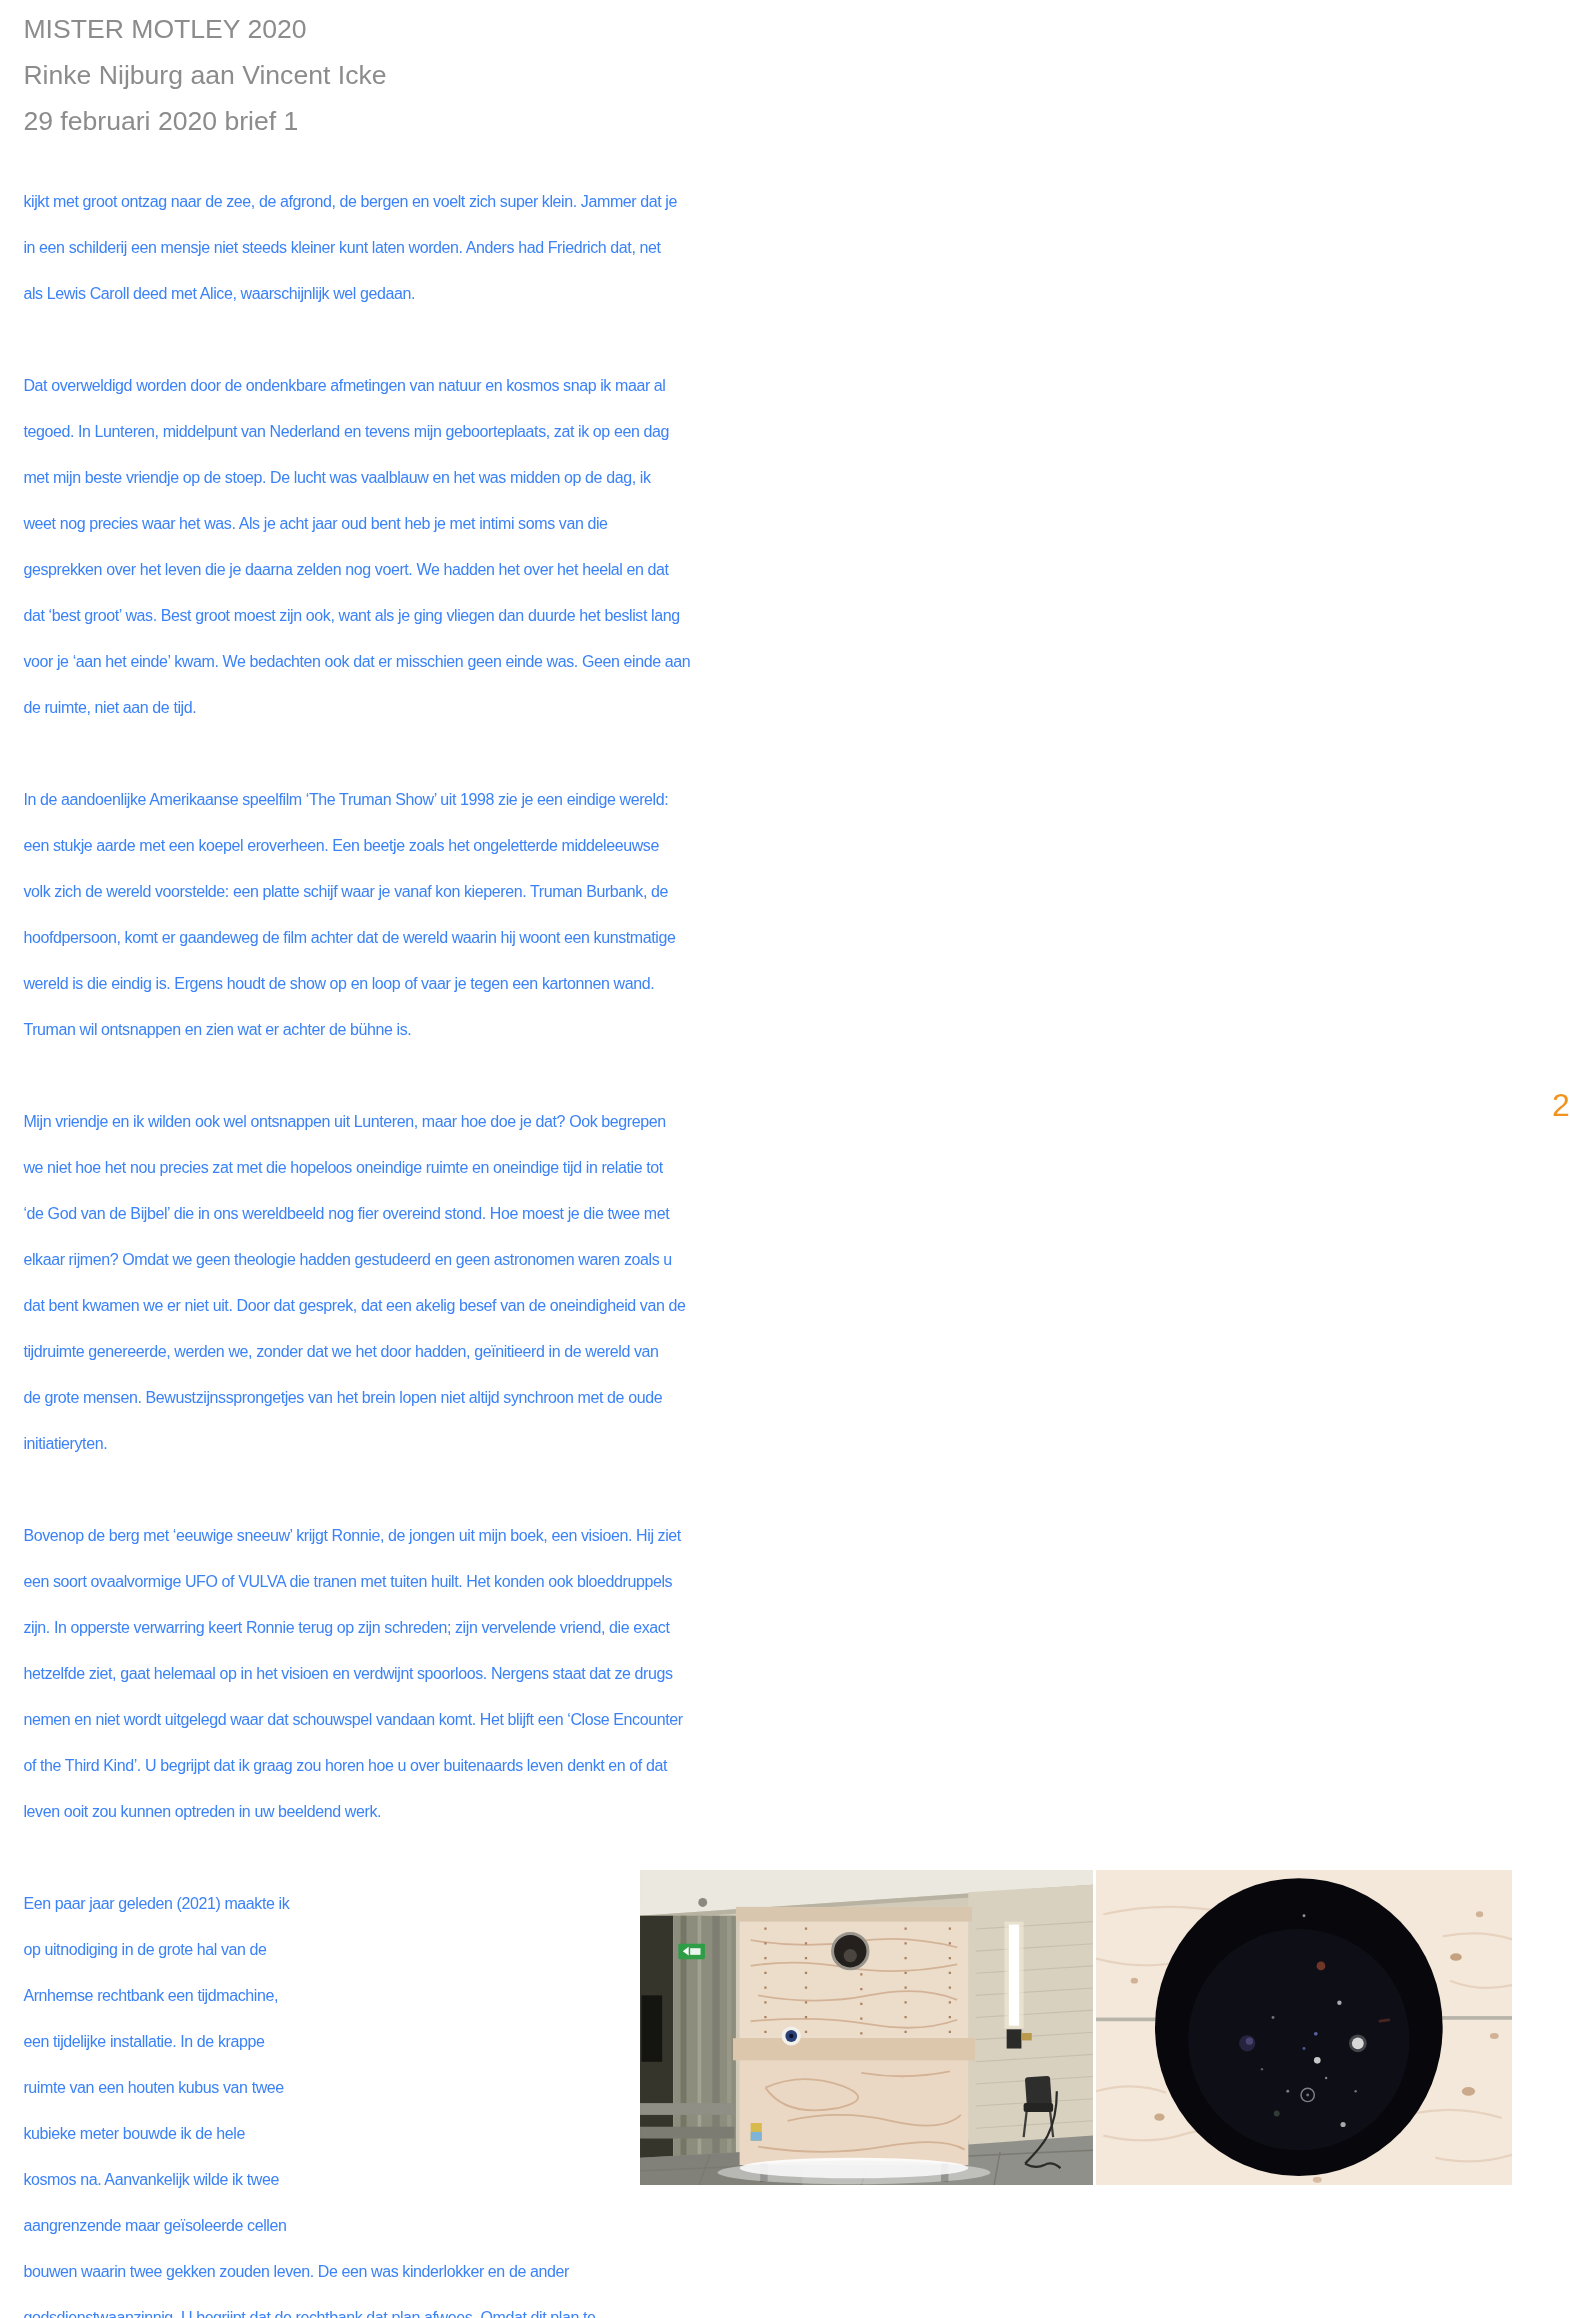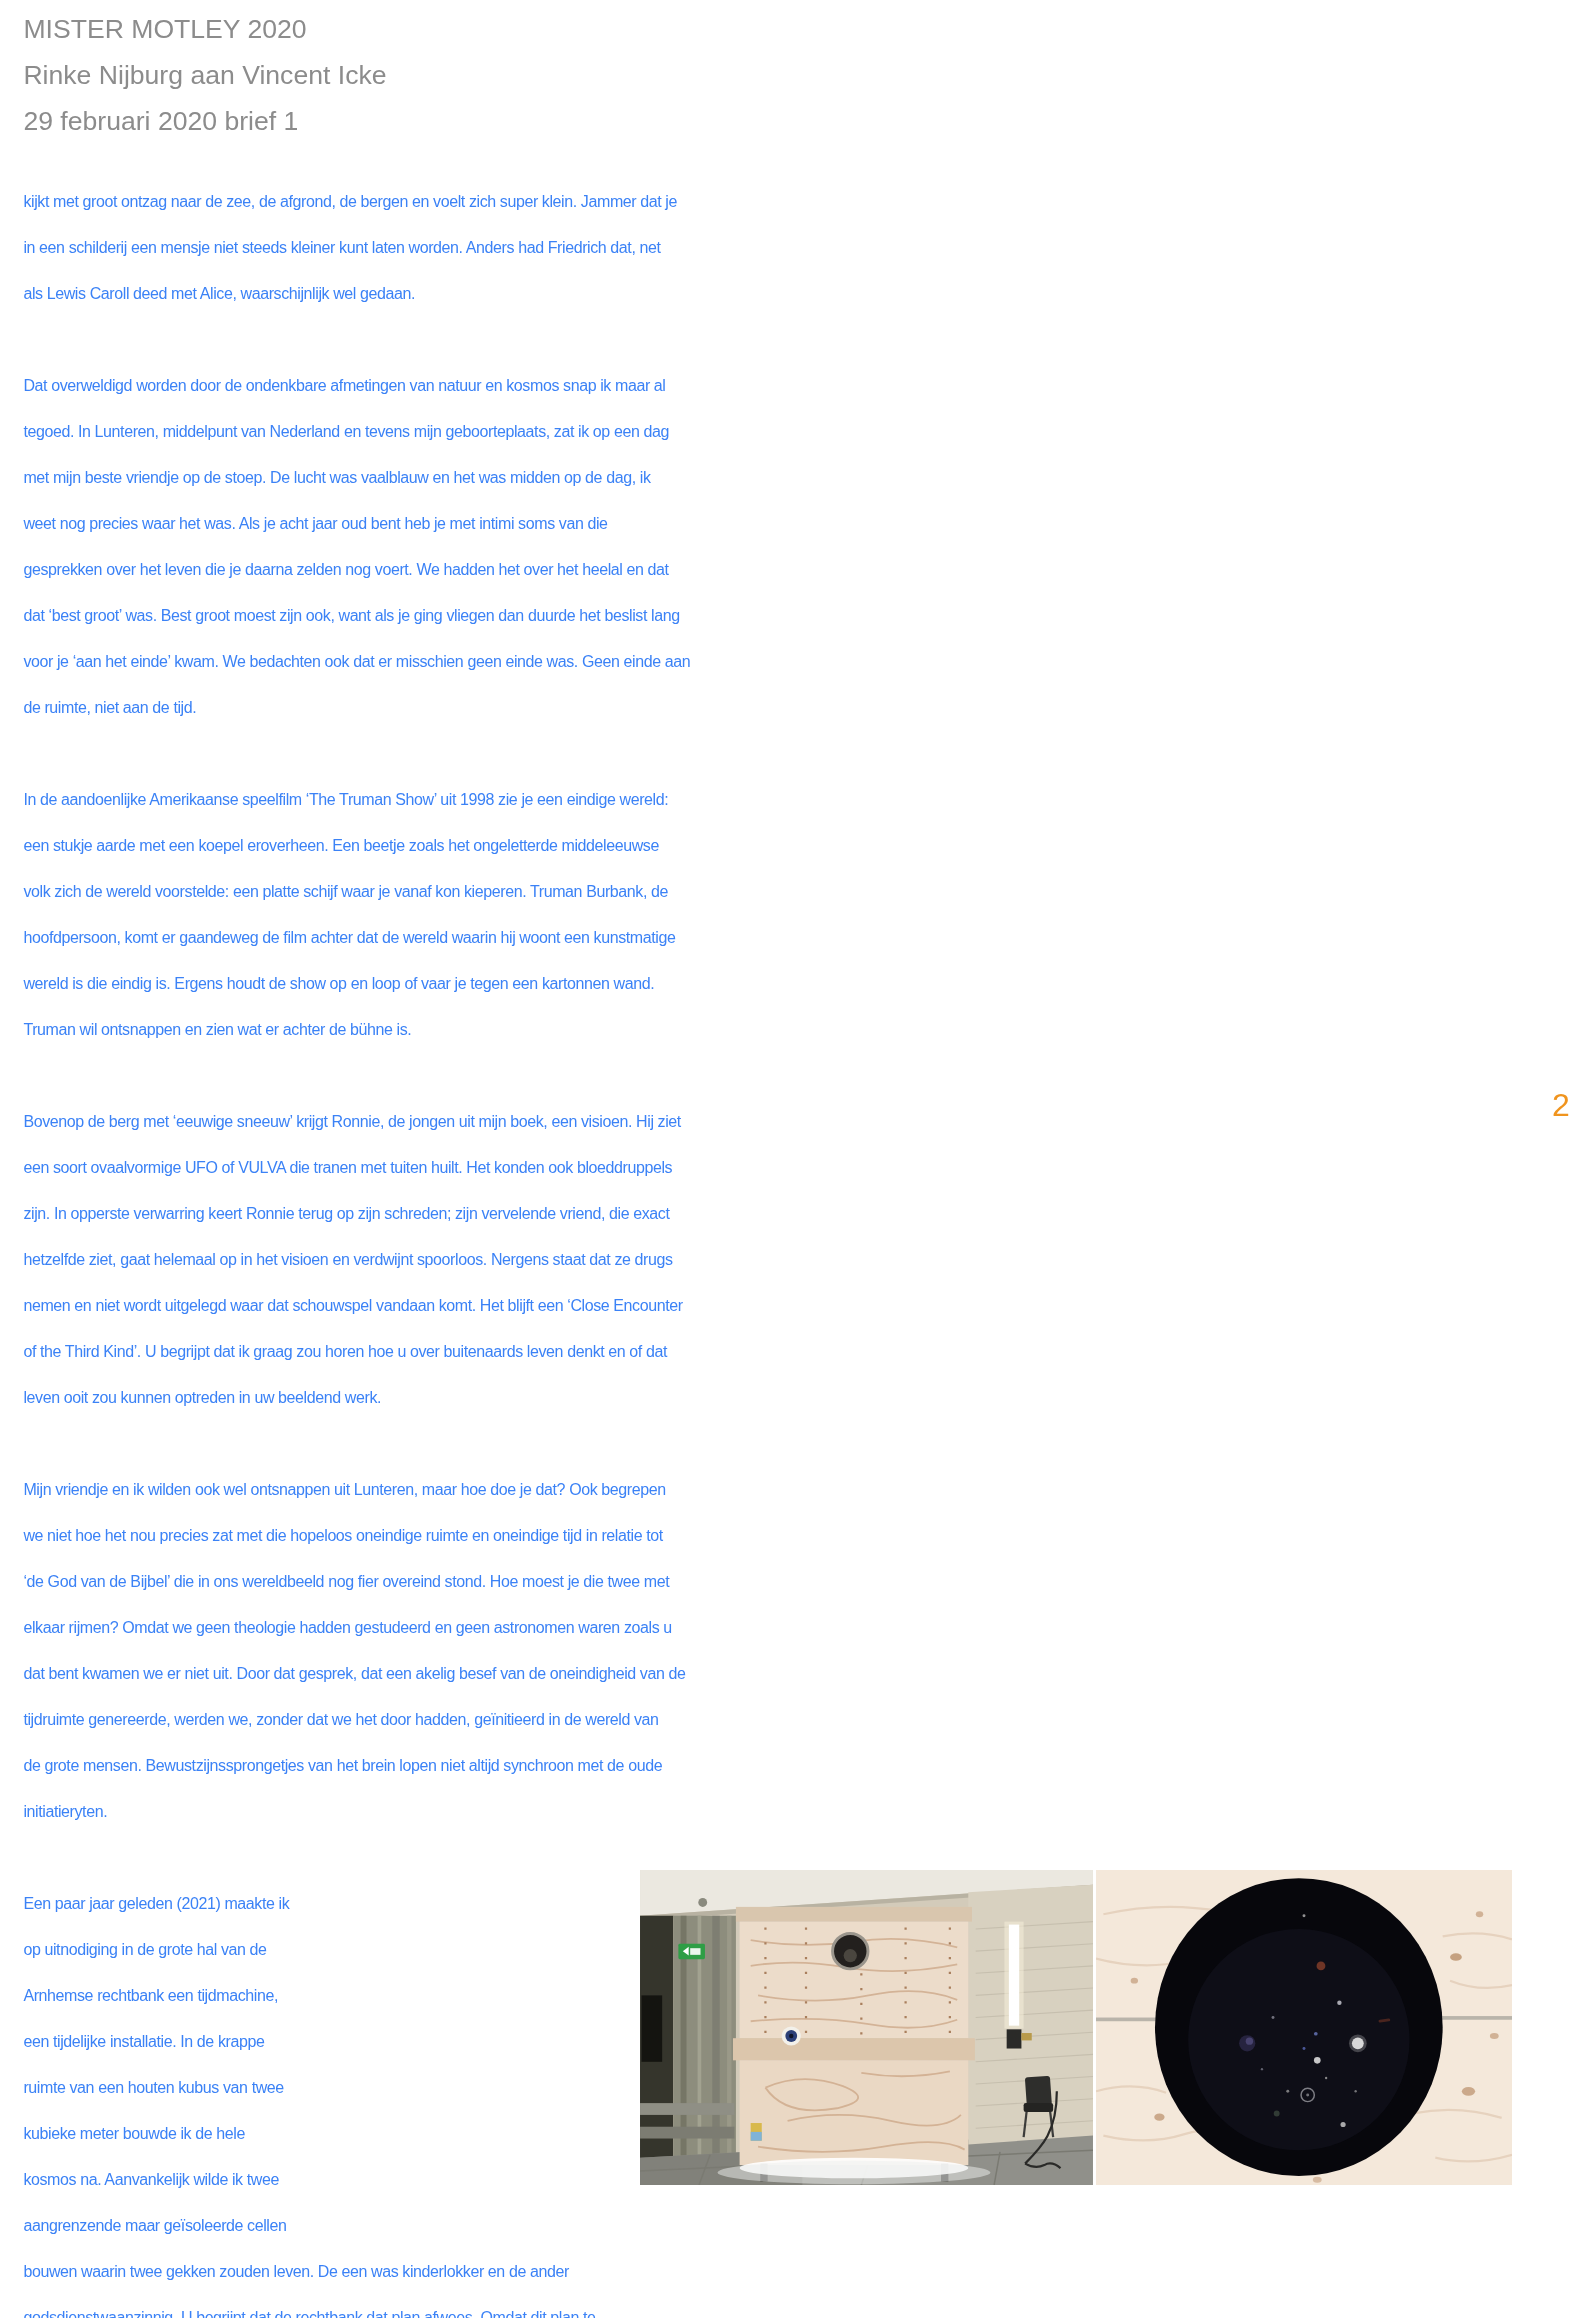--- a/index.html
+++ b/index.html
@@ -77,36 +77,36 @@
 voor je ‘aan het einde’ kwam. We bedachten ook dat er misschien geen einde was. Geen einde aan
 de ruimte, niet aan de tijd.</p>
 
     <p class="para">In de aandoenlijke Amerikaanse speelfilm ‘The Truman Show’ uit 1998 zie je een eindige wereld:
 een stukje aarde met een koepel eroverheen. Een beetje zoals het ongeletterde middeleeuwse
 volk zich de wereld voorstelde: een platte schijf waar je vanaf kon kieperen. Truman Burbank, de
 hoofdpersoon, komt er gaandeweg de film achter dat de wereld waarin hij woont een kunstmatige
 wereld is die eindig is. Ergens houdt de show op en loop of vaar je tegen een kartonnen wand.
 Truman wil ontsnappen en zien wat er achter de bühne is.</p>
 
-    <p class="para">Bovenop de berg met ‘eeuwige sneeuw’ krijgt Ronnie, de jongen uit mijn boek, een visioen. Hij ziet
-een soort ovaalvormige UFO of VULVA die tranen met tuiten huilt. Het konden ook bloeddruppels
-zijn. In opperste verwarring keert Ronnie terug op zijn schreden; zijn vervelende vriend, die exact
-hetzelfde ziet, gaat helemaal op in het visioen en verdwijnt spoorloos. Nergens staat dat ze drugs
-nemen en niet wordt uitgelegd waar dat schouwspel vandaan komt. Het blijft een ‘Close Encounter
-of the Third Kind’. U begrijpt dat ik graag zou horen hoe u over buitenaards leven denkt en of dat
-leven ooit zou kunnen optreden in uw beeldend werk.</p>
-
     <p class="para">Mijn vriendje en ik wilden ook wel ontsnappen uit Lunteren, maar hoe doe je dat? Ook begrepen
 we niet hoe het nou precies zat met die hopeloos oneindige ruimte en oneindige tijd in relatie tot
 ‘de God van de Bijbel’ die in ons wereldbeeld nog fier overeind stond. Hoe moest je die twee met
 elkaar rijmen? Omdat we geen theologie hadden gestudeerd en geen astronomen waren zoals u
 dat bent kwamen we er niet uit. Door dat gesprek, dat een akelig besef van de oneindigheid van de
 tijdruimte genereerde, werden we, zonder dat we het door hadden, geïnitieerd in de wereld van
 de grote mensen. Bewustzijnssprongetjes van het brein lopen niet altijd synchroon met de oude
 initiatieryten.</p>
+
+    <p class="para">Bovenop de berg met ‘eeuwige sneeuw’ krijgt Ronnie, de jongen uit mijn boek, een visioen. Hij ziet
+een soort ovaalvormige UFO of VULVA die tranen met tuiten huilt. Het konden ook bloeddruppels
+zijn. In opperste verwarring keert Ronnie terug op zijn schreden; zijn vervelende vriend, die exact
+hetzelfde ziet, gaat helemaal op in het visioen en verdwijnt spoorloos. Nergens staat dat ze drugs
+nemen en niet wordt uitgelegd waar dat schouwspel vandaan komt. Het blijft een ‘Close Encounter
+of the Third Kind’. U begrijpt dat ik graag zou horen hoe u over buitenaards leven denkt en of dat
+leven ooit zou kunnen optreden in uw beeldend werk.</p>
 
     <p class="para" style="margin-bottom:0;">Een paar jaar geleden (2021) maakte ik
 op uitnodiging in de grote hal van de
 Arnhemse rechtbank een tijdmachine,
 een tijdelijke installatie. In de krappe
 ruimte van een houten kubus van twee
 kubieke meter bouwde ik de hele
 kosmos na. Aanvankelijk wilde ik twee
 aangrenzende maar geïsoleerde cellen</p>
 

